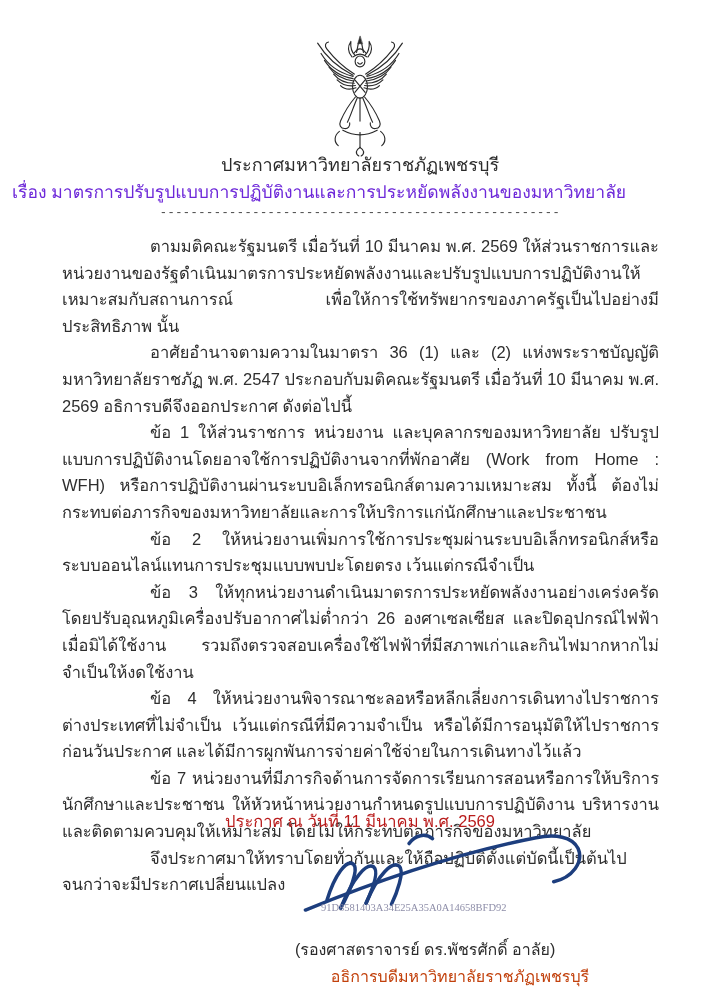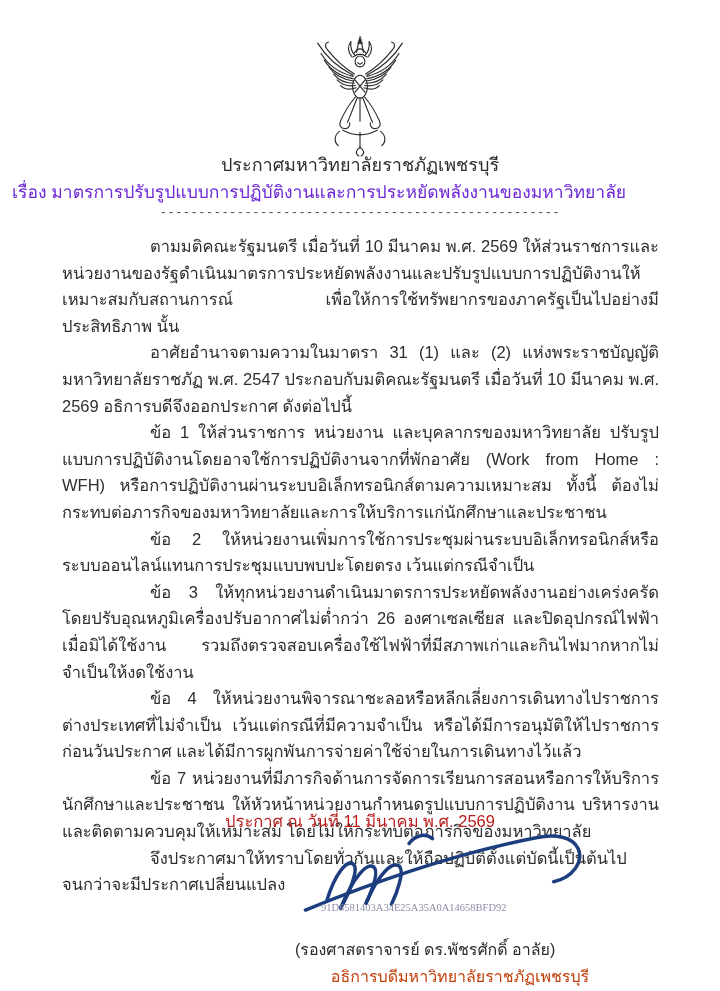--- a/index.html
+++ b/index.html
@@ -112,21 +112,21 @@
       </g>
     </svg>
   </div>
 
   <div class="doc-title">ประกาศมหาวิทยาลัยราชภัฏเพชรบุรี</div>
   <div class="doc-subject">เรื่อง  มาตรการปรับรูปแบบการปฏิบัติงานและการประหยัดพลังงานของมหาวิทยาลัย</div>
   <div class="doc-separator">----------------------------------------------------</div>
 
   <div class="body-text">
     <p>ตามมติคณะรัฐมนตรี เมื่อวันที่ 10 มีนาคม พ.ศ. 2569 ให้ส่วนราชการและหน่วยงานของรัฐดำเนินมาตรการประหยัดพลังงานและปรับรูปแบบการปฏิบัติงานให้เหมาะสมกับสถานการณ์ เพื่อให้การใช้ทรัพยากรของภาครัฐเป็นไปอย่างมีประสิทธิภาพ นั้น</p>
-    <p>อาศัยอำนาจตามความในมาตรา 31 (1) และ (2) แห่งพระราชบัญญัติมหาวิทยาลัยราชภัฏ พ.ศ. 2547 ประกอบกับมติคณะรัฐมนตรี เมื่อวันที่ 10 มีนาคม พ.ศ. 2569 อธิการบดีจึงออกประกาศ ดังต่อไปนี้</p>
+    <p>อาศัยอำนาจตามความในมาตรา 36 (1) และ (2) แห่งพระราชบัญญัติมหาวิทยาลัยราชภัฏ พ.ศ. 2547 ประกอบกับมติคณะรัฐมนตรี เมื่อวันที่ 10 มีนาคม พ.ศ. 2569 อธิการบดีจึงออกประกาศ ดังต่อไปนี้</p>
     <p>ข้อ 1 ให้ส่วนราชการ หน่วยงาน และบุคลากรของมหาวิทยาลัย ปรับรูปแบบการปฏิบัติงานโดยอาจใช้การปฏิบัติงานจากที่พักอาศัย (Work from Home : WFH) หรือการปฏิบัติงานผ่านระบบอิเล็กทรอนิกส์ตามความเหมาะสม ทั้งนี้ ต้องไม่กระทบต่อภารกิจของมหาวิทยาลัยและการให้บริการแก่นักศึกษาและประชาชน</p>
     <p>ข้อ 2 ให้หน่วยงานเพิ่มการใช้การประชุมผ่านระบบอิเล็กทรอนิกส์หรือระบบออนไลน์แทนการประชุมแบบพบปะโดยตรง เว้นแต่กรณีจำเป็น</p>
     <p>ข้อ 3 ให้ทุกหน่วยงานดำเนินมาตรการประหยัดพลังงานอย่างเคร่งครัด โดยปรับอุณหภูมิเครื่องปรับอากาศไม่ต่ำกว่า 26 องศาเซลเซียส และปิดอุปกรณ์ไฟฟ้าเมื่อมิได้ใช้งาน รวมถึงตรวจสอบเครื่องใช้ไฟฟ้าที่มีสภาพเก่าและกินไฟมากหากไม่จำเป็นให้งดใช้งาน</p>
     <p>ข้อ 4 ให้หน่วยงานพิจารณาชะลอหรือหลีกเลี่ยงการเดินทางไปราชการต่างประเทศที่ไม่จำเป็น เว้นแต่กรณีที่มีความจำเป็น หรือได้มีการอนุมัติให้ไปราชการก่อนวันประกาศ และได้มีการผูกพันการจ่ายค่าใช้จ่ายในการเดินทางไว้แล้ว</p>
     <p>ข้อ 7 หน่วยงานที่มีภารกิจด้านการจัดการเรียนการสอนหรือการให้บริการนักศึกษาและประชาชน ให้หัวหน้าหน่วยงานกำหนดรูปแบบการปฏิบัติงาน บริหารงานและติดตามควบคุมให้เหมาะสม โดยไม่ให้กระทบต่อภารกิจของมหาวิทยาลัย</p>
     <p>จึงประกาศมาให้ทราบโดยทั่วกันและให้ถือปฏิบัติตั้งแต่บัดนี้เป็นต้นไปจนกว่าจะมีประกาศเปลี่ยนแปลง</p>
   </div>
 
   <div class="date-line">ประกาศ  ณ  วันที่  11  มีนาคม  พ.ศ. 2569</div>
 

